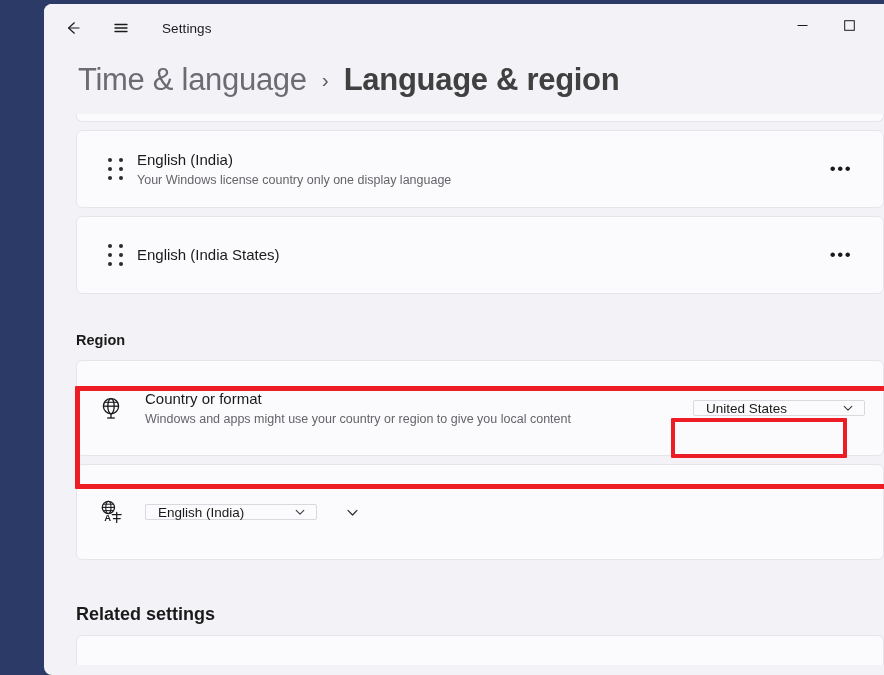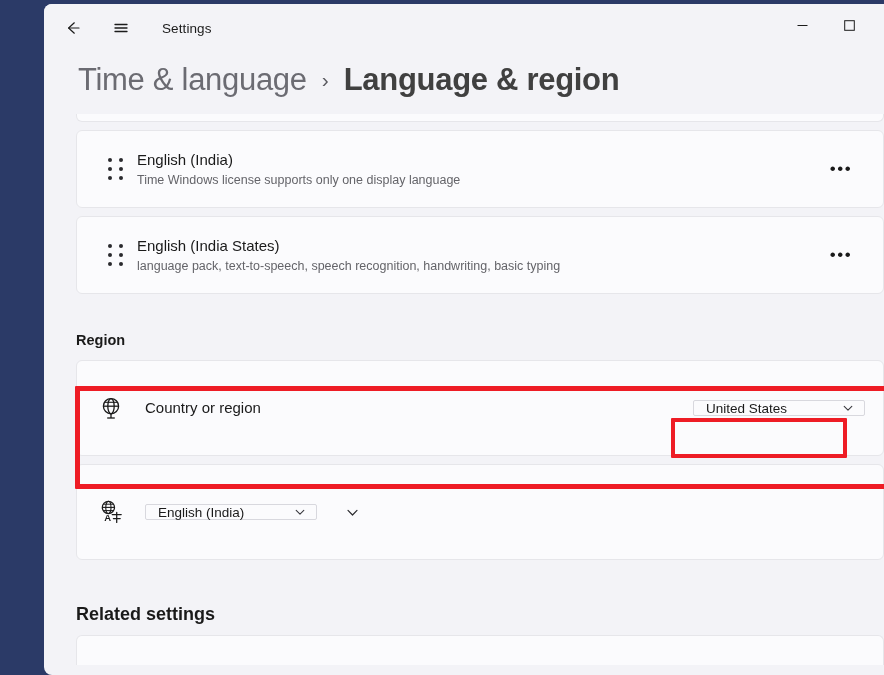--- a/index.html
+++ b/index.html
@@ -265,58 +265,58 @@
             <i></i>
               <i></i>
               <i></i>
               <i></i>
               <i></i>
               <i></i>
           </span>
         </div>
         <div class="card-text">
           <div class="row-title">English (India)</div>
-          <div class="row-sub">Time Windows license supports only one display language</div>
+          <div class="row-sub">Your Windows license country only one display language</div>
         </div>
         <div class="more-btn">•••</div>
       </div>
 
       <div class="card lang-card">
         <div class="drag-handle">
           <span class="dots">
             <i></i>
               <i></i>
               <i></i>
               <i></i>
               <i></i>
               <i></i>
           </span>
         </div>
         <div class="card-text">
           <div class="row-title">English (India States)</div>
-          <div class="row-sub">language pack, text-to-speech, speech recognition, handwriting, basic typing</div>
         </div>
         <div class="more-btn">•••</div>
       </div>
 
       <div class="section-head">Region</div>
 
       <div class="region-card">
         <div class="ricon">
           <svg width="28" height="28" viewBox="0 0 28 28">
             <circle cx="14" cy="12.2" r="7.6" fill="none" stroke="#1a1a1a" stroke-width="1.3"></circle>
             <ellipse cx="14" cy="12.2" rx="3.2" ry="7.6" fill="none" stroke="#1a1a1a" stroke-width="1.3"></ellipse>
             <line x1="6.4" y1="12.2" x2="21.6" y2="12.2" stroke="#1a1a1a" stroke-width="1.3"></line>
             <line x1="7.4" y1="8.3" x2="20.6" y2="8.3" stroke="#1a1a1a" stroke-width="1.1"></line>
             <line x1="14" y1="19.8" x2="14" y2="24" stroke="#1a1a1a" stroke-width="1.3"></line>
             <line x1="10.2" y1="24" x2="17.8" y2="24" stroke="#1a1a1a" stroke-width="1.3"></line>
           </svg>
         </div>
         <div class="rtext">
-          <div class="row-title">Country or region</div>
+          <div class="row-title">Country or format</div>
+          <div class="row-sub">Windows and apps might use your country or region to give you local content</div>
         </div>
         <div class="combo">
           <span class="cv">United States</span>
           <span class="chev">
             <svg width="12" height="12" viewBox="0 0 12 12">
               <path d="M2.2 4.3 L6 8.1 L9.8 4.3" fill="none" stroke="currentColor" stroke-width="1.1" stroke-linecap="round" stroke-linejoin="round"></path>
             </svg>
           </span>
         </div>
       </div>

